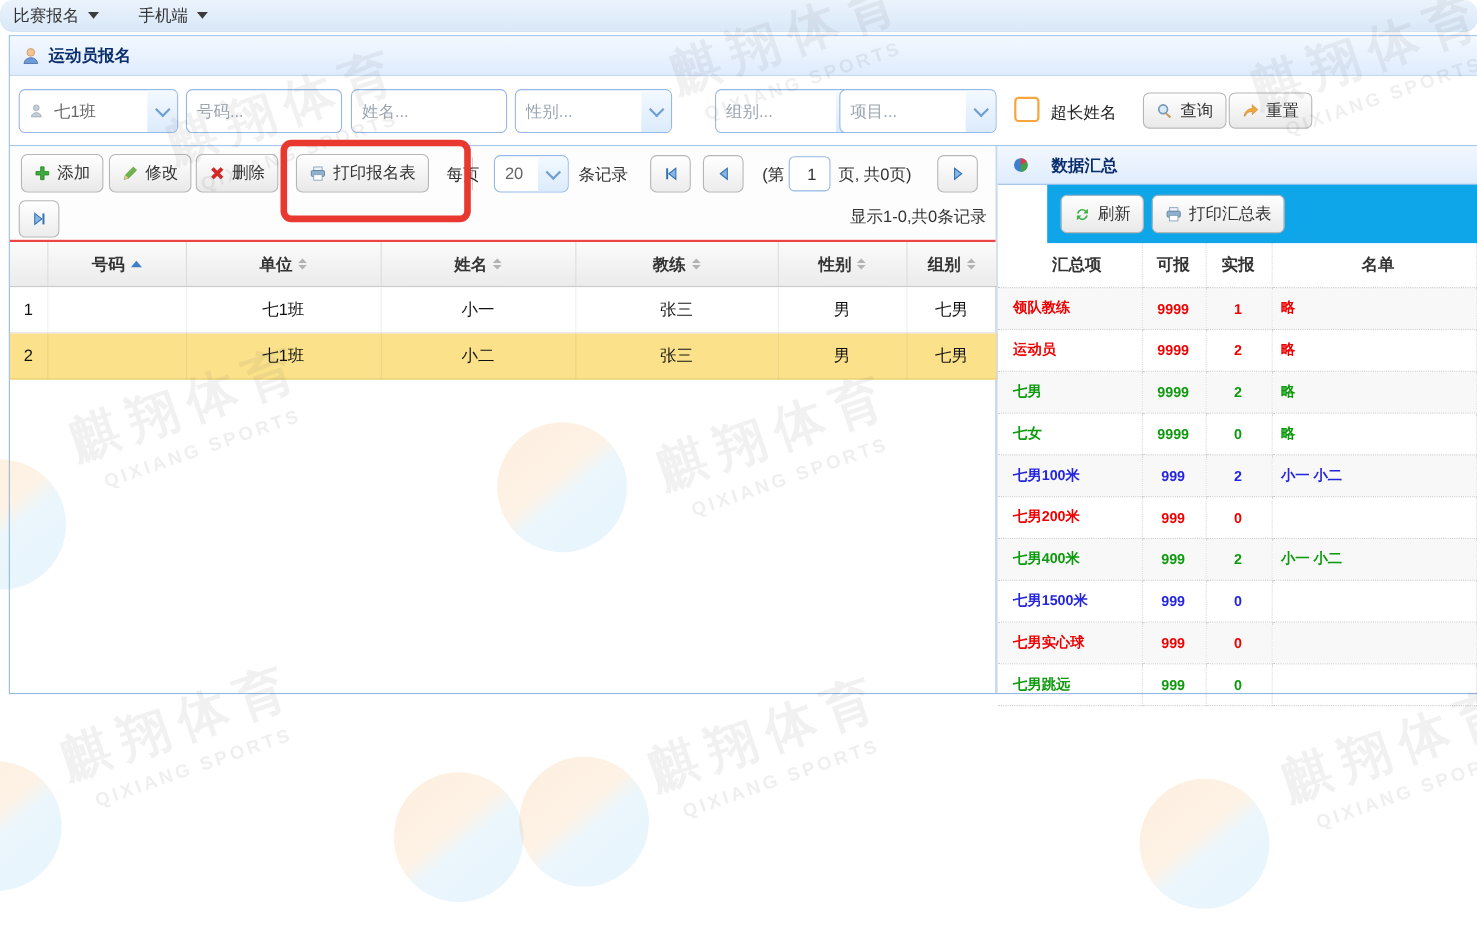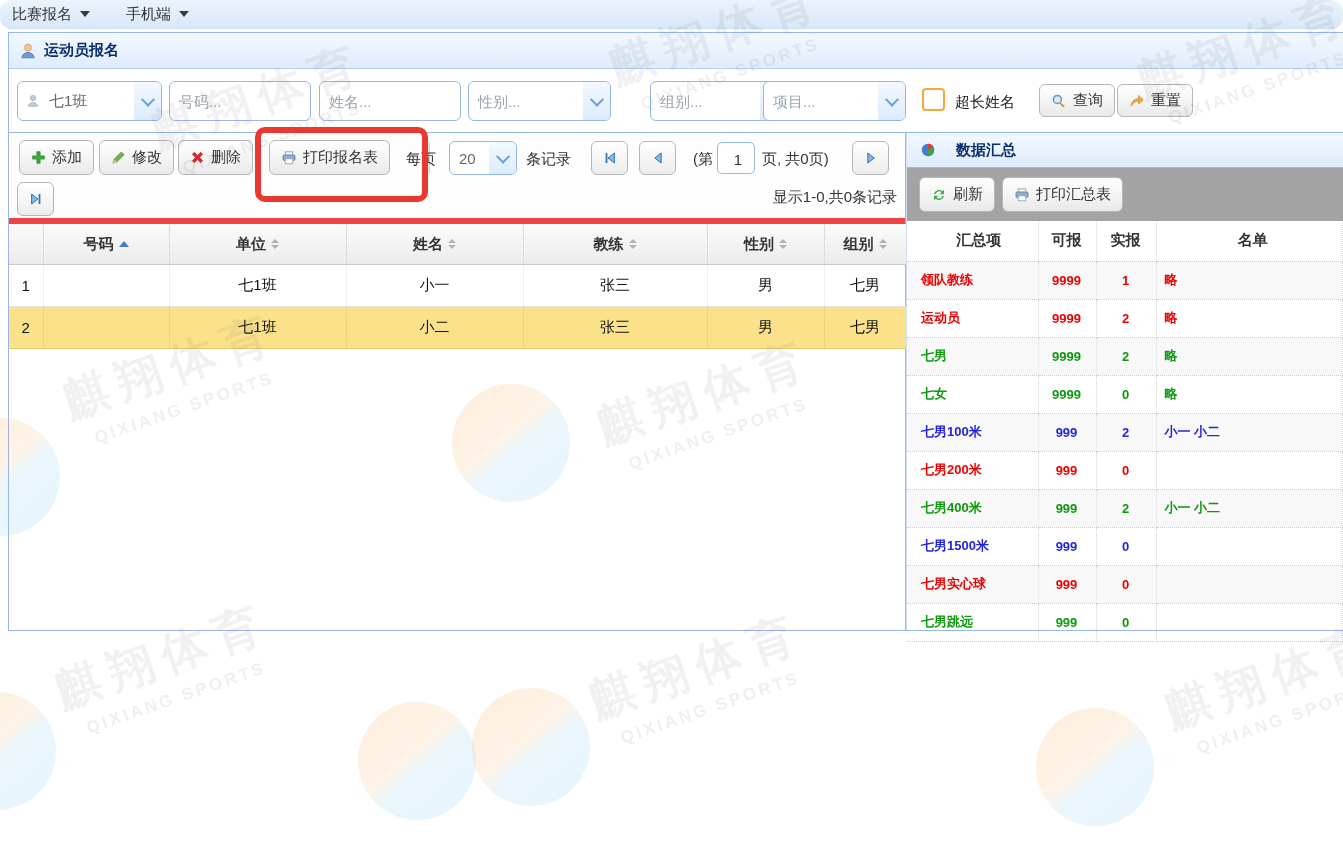--- a/index.html
+++ b/index.html
@@ -28,21 +28,21 @@
   .cb-label{position:absolute;left:946px;top:24px;font-size:15px;color:#222;}
   .btn{display:inline-flex;align-items:center;gap:6px;padding:0 11px;height:35px;
     border:1px solid #b6b6b6;border-radius:6px;background:linear-gradient(#ffffff,#e9e9e9);
     font-size:15px;color:#333;cursor:pointer;box-sizing:border-box;white-space:nowrap;}
   .filterbar .btn{position:absolute;top:15px;height:33px;}
   
   .content{position:absolute;left:0;top:100px;width:1335px;height:497px;display:flex;}
   .left{width:897px;border-right:1px solid #95b8e7;position:relative;box-sizing:border-box;}
   .right{flex:1;position:relative;border-left:1px solid #cfe0f2;}
   
-  .lt-toolbar{position:relative;height:85px;background:#fdfdfe;border-bottom:6px solid #ef4444;}
+  .lt-toolbar{position:relative;height:85px;background:#fdfdfe;border-bottom:2px solid #ef4444;}
   .lt-toolbar .btn{position:absolute;top:7px;}
   .sep{position:absolute;top:10px;width:1px;height:30px;background:#cfcfcf;}
   .tb-label{position:absolute;top:16px;font-size:15px;color:#333;white-space:nowrap;}
   .pagebox{position:absolute;top:9px;height:32px;border:1px solid #95b8e7;border-radius:5px;background:#fff;box-sizing:border-box;}
   .pagebox input{border:none;outline:none;width:100%;height:100%;text-align:center;font-size:15px;color:#333;background:transparent;font-family:"Liberation Sans",sans-serif;}
   .pgbtn{position:absolute;top:8px;width:37px;height:34px;border:1px solid #b6b6b6;border-radius:6px;
     background:linear-gradient(#ffffff,#ececec);display:flex;align-items:center;justify-content:center;cursor:pointer;box-sizing:border-box;}
   .info{position:absolute;right:8px;top:55px;font-size:15px;color:#333;}
   
   table.grid{border-collapse:collapse;table-layout:fixed;width:897px;}
@@ -52,21 +52,21 @@
   tr.selected td{background:#fbe28a;border-right-color:#edd27c;border-bottom-color:#e6ca6e;}
   .th-inner{display:flex;align-items:center;justify-content:center;gap:5px;}
   .sort-asc{width:0;height:0;border-left:5px solid transparent;border-right:5px solid transparent;border-bottom:6px solid #3c7ec9;}
   .sort-both{display:inline-flex;flex-direction:column;gap:2px;}
   .sort-both i{display:block;width:0;height:0;border-left:4px solid transparent;border-right:4px solid transparent;}
   .sort-both .u{border-bottom:4px solid #b3b3b3;}
   .sort-both .d{border-top:4px solid #b3b3b3;}
   
   .sum-title{height:34px;background:linear-gradient(#f3f8ff,#dfecfd);border-bottom:1px solid #95b8e7;
     display:flex;align-items:center;padding-left:13px;gap:20px;color:#0a2d6b;font-weight:bold;font-size:15px;}
-  .sum-toolbar{position:relative;height:53px;background:#a3a3a3;}
+  .sum-toolbar{position:relative;height:53px;background:#0ea5e9;margin-left:45px;}
   .sum-toolbar .btn{position:absolute;top:9px;}
   table.sum{border-collapse:collapse;table-layout:fixed;width:436px;}
   .sum th{height:40px;border-bottom:1px dotted #c9c9c9;border-right:1px dotted #d8d8d8;
     font-size:15px;font-weight:600;color:#333;text-align:center;padding-left:8px;box-sizing:border-box;}
   .sum td{height:38px;border-bottom:1px dotted #cccccc;border-right:1px dotted #d8d8d8;
     font-size:13px;font-weight:bold;padding-left:8px;box-sizing:border-box;white-space:nowrap;overflow:hidden;}
   .sum th.c,.sum td.c{text-align:center;padding-left:0;}
   .sum th.first,.sum td.first{padding-left:14px;}
   .sum tr:nth-child(even) td{background:#f8f8f8;}
   .sum tr[data-color="red"] td{color:#ee0000;}

